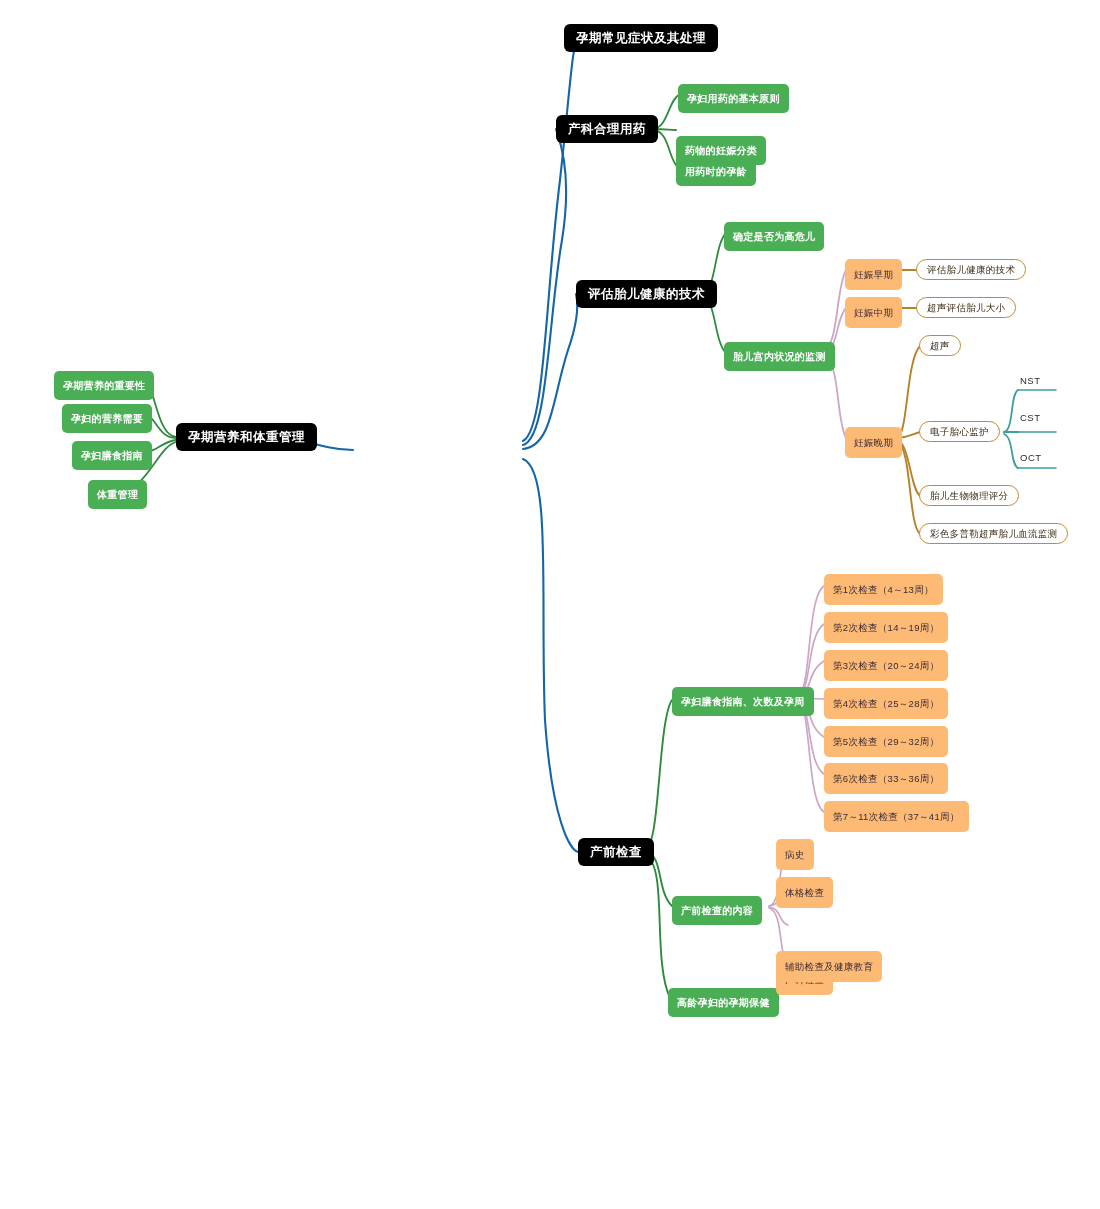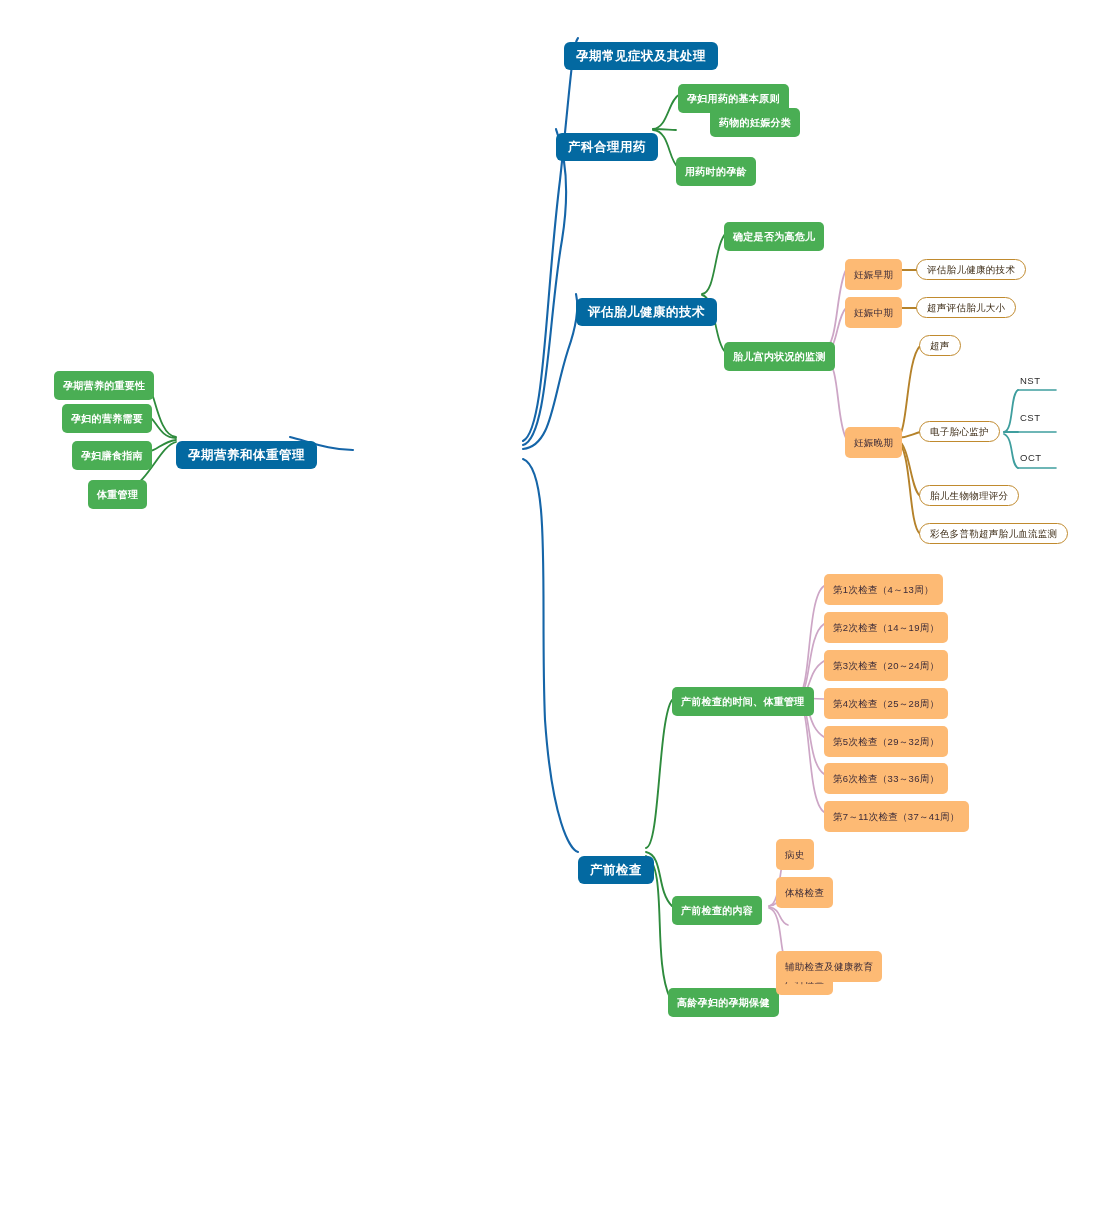--- a/index.html
+++ b/index.html
@@ -19,22 +19,22 @@
     background:#d6materials;
   }
   .n-root{
     background:#d81b60;background:#d31a59;
     color:#ffffff;font-weight:bold;font-size:19px;
     border-radius:9px;padding:0 18px;height:38px;
     letter-spacing:1px;
   }
   
   .n-blue{
-    background:#0369a1;color:#ffffff;font-weight:bold;font-size:12.5px;
-    border-radius:6px;height:28px;padding:0 12px;letter-spacing:.5px;margin-top:18px;
+    background:#000000;color:#ffffff;font-weight:bold;font-size:12.5px;
+    border-radius:6px;height:28px;padding:0 12px;letter-spacing:.5px;
   }
   
   .n-green{
     background:#4aae54;color:#ffffff;font-weight:bold;font-size:10px;
     border-radius:5px;height:29px;padding:0 9px;letter-spacing:.3px;
   }
   
   .n-pink{
     background:#fdba74;color:#3a2a38;font-size:9.5px;
     border-radius:5px;height:31px;padding:0 9px;letter-spacing:.3px;
@@ -121,21 +121,21 @@
 
   <div class="node n-blue" style="left:556px;top:115px;">产科合理用药</div>
 
   <div class="node n-blue" style="left:576px;top:280px;">评估胎儿健康的技术</div>
 
   <div class="node n-blue" style="left:176px;top:423px;">孕期营养和体重管理</div>
 
   <div class="node n-blue" style="left:578px;top:838px;">产前检查</div>
 
   <div class="node n-green" style="left:678px;top:84px;">孕妇用药的基本原则</div>
-  <div class="node n-green" style="left:676px;top:108px;margin-left:34px;">药物的妊娠分类</div>
+  <div class="node n-green" style="left:676px;top:136px;">药物的妊娠分类</div>
   <div class="node n-green" style="left:676px;top:157px;">用药时的孕龄</div>
 
   <div class="node n-green" style="left:724px;top:222px;">确定是否为高危儿</div>
   <div class="node n-green" style="left:724px;top:342px;">胎儿宫内状况的监测</div>
 
   <div class="node n-pink" style="left:845px;top:259px;">妊娠早期</div>
   <div class="node n-pink" style="left:845px;top:297px;">妊娠中期</div>
   <div class="node n-pink" style="left:845px;top:427px;">妊娠晚期</div>
 
   <div class="node n-outline" style="left:916px;top:259px;">评估胎儿健康的技术</div>
@@ -148,21 +148,21 @@
 
   <div class="node n-plain" style="left:1016px;top:374px;">NST</div>
   <div class="node n-plain" style="left:1016px;top:411px;">CST</div>
   <div class="node n-plain" style="left:1016px;top:451px;">OCT</div>
 
   <div class="node n-green" style="left:54px;top:371px;">孕期营养的重要性</div>
   <div class="node n-green" style="left:62px;top:404px;">孕妇的营养需要</div>
   <div class="node n-green" style="left:72px;top:441px;">孕妇膳食指南</div>
   <div class="node n-green" style="left:88px;top:480px;">体重管理</div>
 
-  <div class="node n-green" style="left:672px;top:687px;">产前检查的时间、体重管理</div>
+  <div class="node n-green" style="left:672px;top:687px;">孕妇膳食指南、次数及孕周</div>
   <div class="node n-green" style="left:672px;top:896px;">产前检查的内容</div>
   <div class="node n-green" style="left:668px;top:988px;">高龄孕妇的孕期保健</div>
 
   <div class="node n-pink" style="left:824px;top:574px;">第1次检查（4～13周）</div>
   <div class="node n-pink" style="left:824px;top:612px;">第2次检查（14～19周）</div>
   <div class="node n-pink" style="left:824px;top:650px;">第3次检查（20～24周）</div>
   <div class="node n-pink" style="left:824px;top:688px;">第4次检查（25～28周）</div>
   <div class="node n-pink" style="left:824px;top:726px;">第5次检查（29～32周）</div>
   <div class="node n-pink" style="left:824px;top:763px;">第6次检查（33～36周）</div>
   <div class="node n-pink" style="left:824px;top:801px;">第7～11次检查（37～41周）</div>

